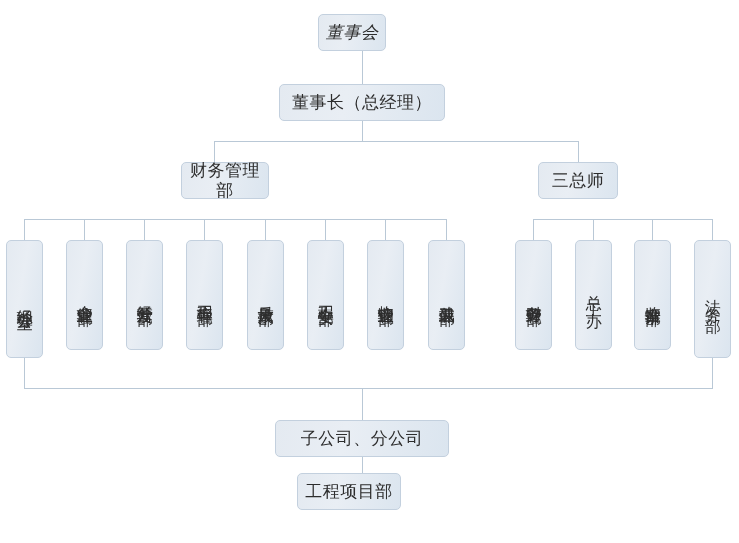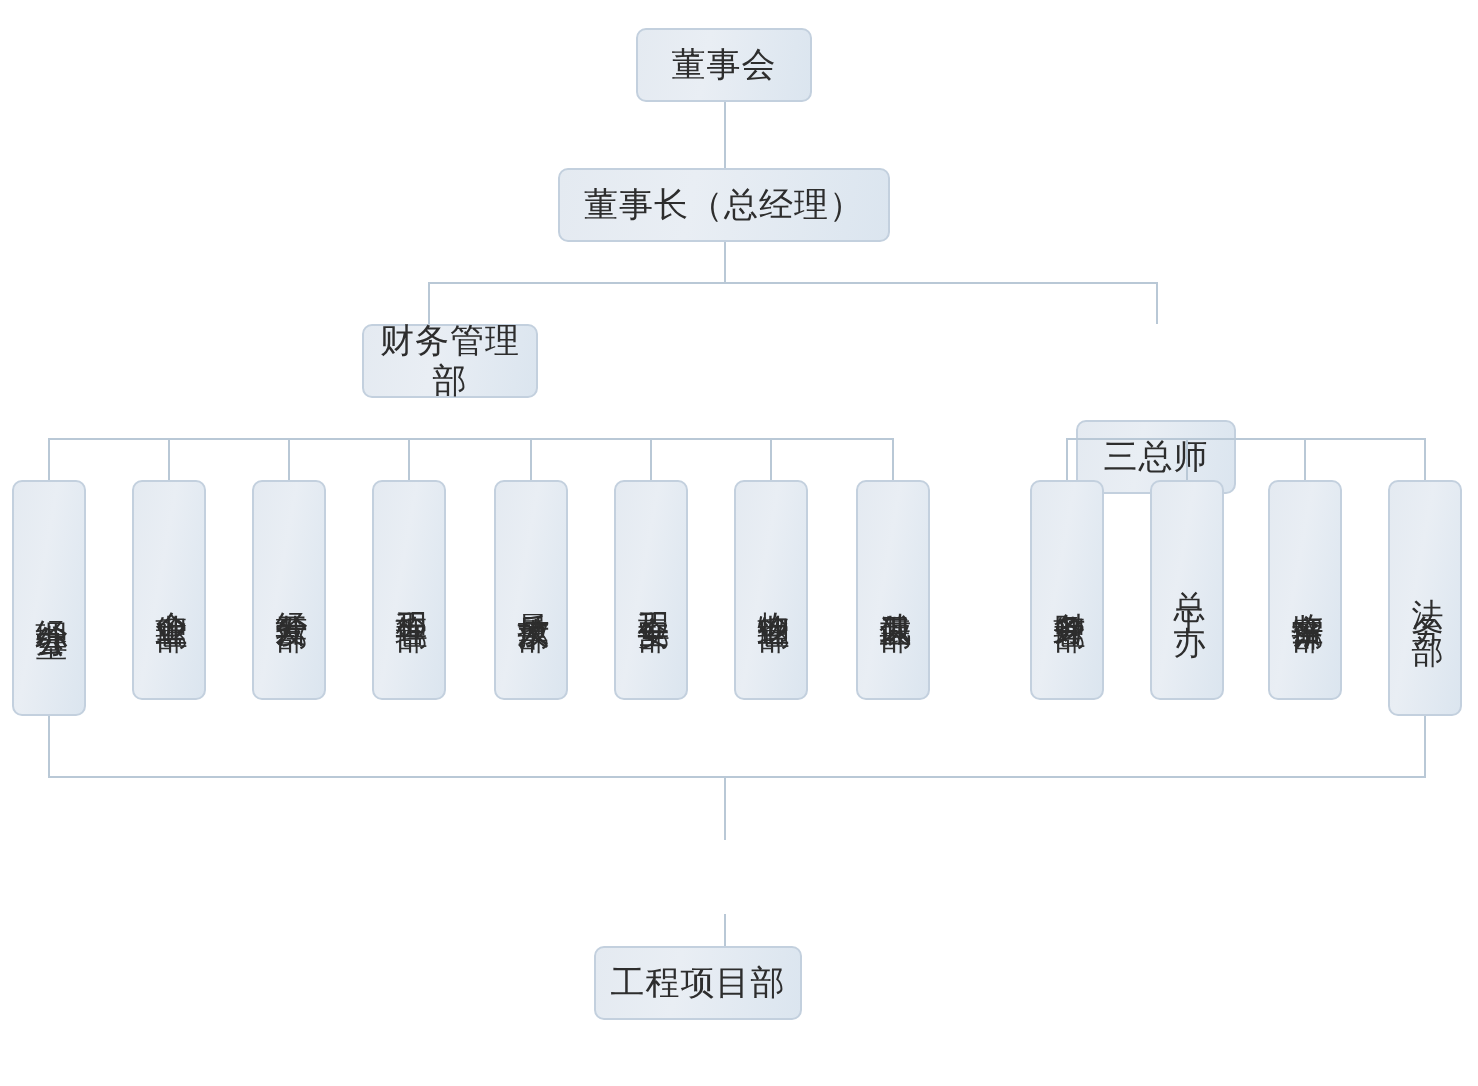--- a/index.html
+++ b/index.html
@@ -62,21 +62,21 @@
     writing-mode: vertical-rl;
     text-orientation: upright;
     display: block;
   }
 </style>
 </head>
 <body>
 
 <div id="chart">
 
-  <div class="node horiz" style="left:318px; top:14px; width:88px; height:37px;">
+  <div class="node horiz" style="left:318px; top:14px; width:68px; height:37px;font-style:italic;">
     <span>董事会</span>
   </div>
 
   <div class="ln v" style="left:362px; top:51px; height:33px;"></div>
 
   <div class="node horiz" style="left:279px; top:84px; width:166px; height:37px;text-align:right;">
     <span>董事长（总经理）</span>
   </div>
 
   <div class="ln v" style="left:362px; top:121px; height:20px;"></div>
@@ -84,21 +84,21 @@
   <div class="ln h" style="left:214px; top:141px; width:364px;"></div>
 
   <div class="ln v" style="left:214px; top:141px; height:21px;"></div>
 
   <div class="ln v" style="left:578px; top:141px; height:21px;"></div>
 
   <div class="node horiz" style="left:181px; top:162px; width:88px; height:37px;">
     <span>财务管理部</span>
   </div>
 
-  <div class="node horiz" style="left:538px; top:162px; width:80px; height:37px;margin-top:48px;">
+  <div class="node horiz" style="left:538px; top:162px; width:80px; height:37px;">
     <span>三总师</span>
   </div>
 
   <div class="ln h" style="left:24px; top:219px; width:422px;"></div>
 
   <div class="ln v" style="left:24px;  top:219px; height:21px;"></div>
   <div class="ln v" style="left:84px;  top:219px; height:21px;"></div>
   <div class="ln v" style="left:144px; top:219px; height:21px;"></div>
   <div class="ln v" style="left:204px; top:219px; height:21px;"></div>
   <div class="ln v" style="left:265px; top:219px; height:21px;"></div>
@@ -159,20 +159,23 @@
 
   <div class="node vert wide-space" style="left:694px; top:240px; width:37px; height:118px;">
     <span class="txt">法务部</span>
   </div>
 
   <div class="ln v" style="left:24px; top:358px; height:30px;"></div>
   <div class="ln h" style="left:24px; top:388px; width:689px;"></div>
   <div class="ln v" style="left:712px; top:358px; height:30px;"></div>
   <div class="ln v" style="left:362px; top:388px; height:32px;"></div>
 
+  <div class="node horiz" style="left:275px; top:420px; width:174px; height:37px;">
+    <span>子公司、分公司</span>
+  </div>
 
   <div class="ln v" style="left:362px; top:457px; height:16px;"></div>
 
   <div class="node horiz" style="left:297px; top:473px; width:104px; height:37px;">
     <span>工程项目部</span>
   </div>
 
 </div>
 
 </body></html>

